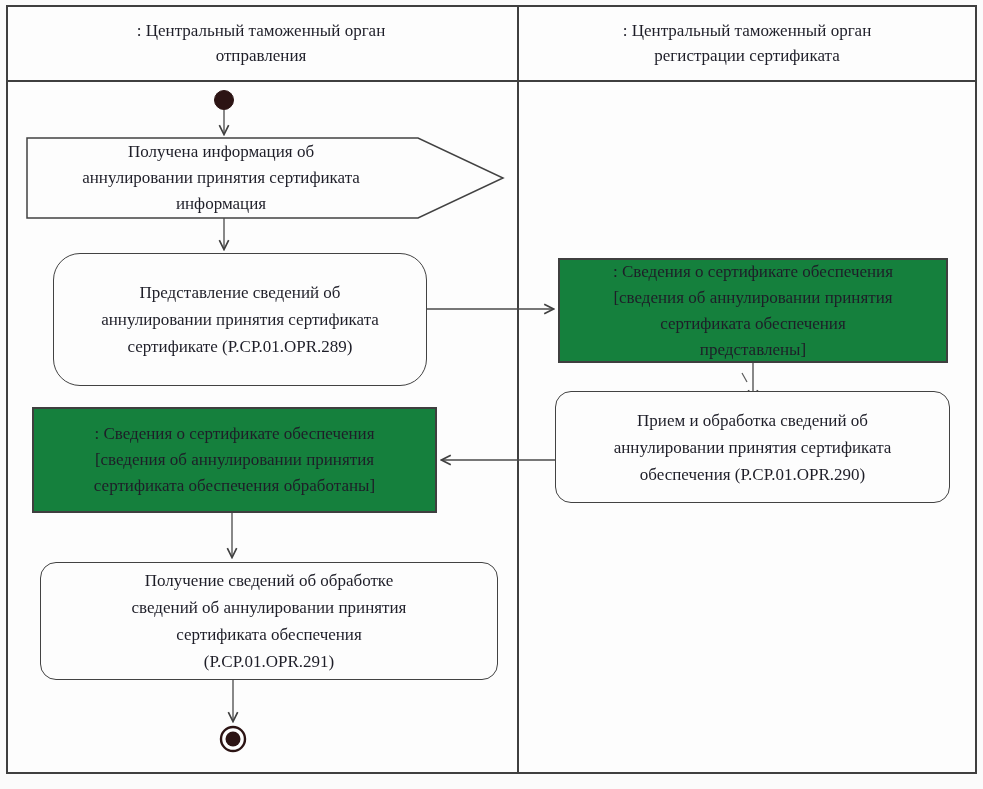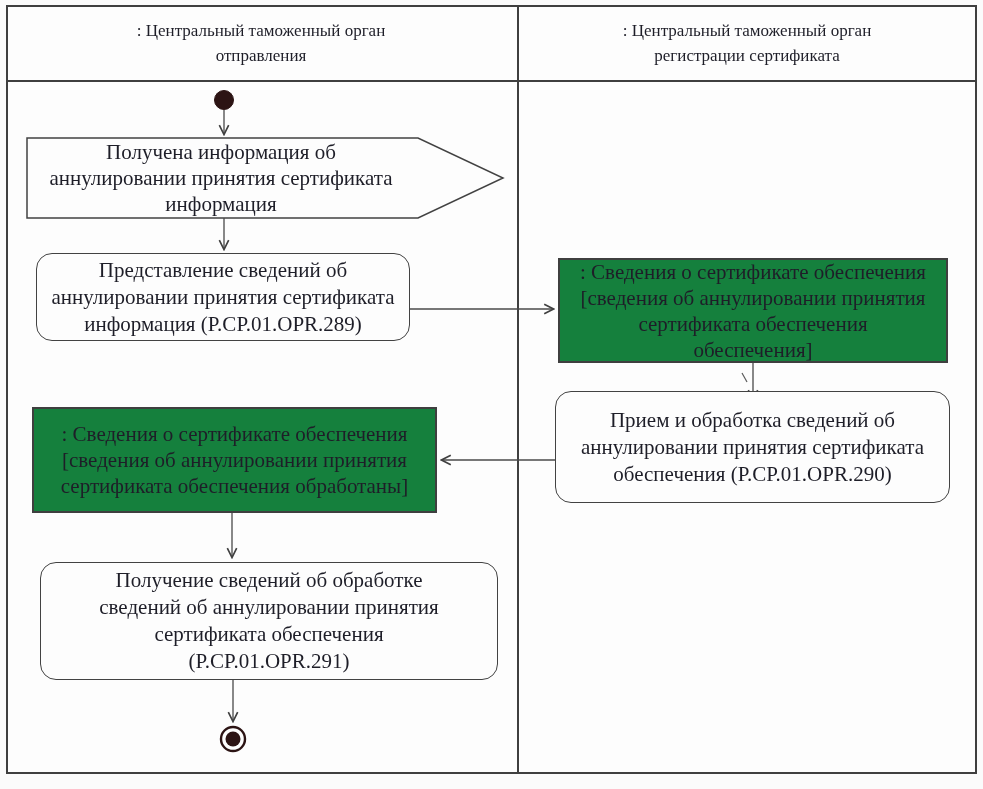--- a/index.html
+++ b/index.html
@@ -12,25 +12,25 @@
   .lane-divider{position:absolute;left:517px;top:5px;width:2px;height:769px;background:#3f3f3f;}
   .header-sep{position:absolute;left:6px;top:80px;width:971px;height:2px;background:#3f3f3f;}
   .lane-header{position:absolute;top:8px;height:70px;display:flex;flex-direction:column;
     align-items:center;justify-content:center;text-align:center;
     font-size:17px;line-height:25px;}
   .lane-header.left{left:8px;width:506px;}
   .lane-header.right{left:521px;width:452px;}
   .shapes{position:absolute;left:0;top:0;z-index:2;}
   .node{position:absolute;box-sizing:border-box;display:flex;flex-direction:column;
     align-items:center;justify-content:center;text-align:center;z-index:3;
-    font-size:21px;line-height:26px;}
+    font-size:17px;line-height:26px;}
   .action{background:#fdfdfd;border:1.4px solid #424242;border-radius:16px;line-height:27px;}
   .object-node{background:#15803d;border:2px solid #3f3f3f;}
   .signal-text{background:transparent;border:none;}
-  #action1{left:36px;top:253px;width:374px;height:88px;}
+  #action1{left:53px;top:253px;width:374px;height:133px;border-radius:27px;}
   #object-right{left:558px;top:258px;width:390px;height:105px;}
   #action2{left:555px;top:391px;width:395px;height:112px;}
   #object-left{left:32px;top:407px;width:405px;height:106px;}
   #action3{left:40px;top:562px;width:458px;height:118px;}
   #signal-label{left:27px;top:139px;width:388px;height:78px;}
 </style>
 </head>
 <body>
 
 <div class="canvas">
@@ -74,28 +74,28 @@
 
   <div class="node signal-text" id="signal-label">
     <div>Получена информация об</div>
     <div>аннулировании принятия сертификата</div>
     <div>информация</div>
   </div>
 
   <div class="node action" id="action1">
     <div>Представление сведений об</div>
     <div>аннулировании принятия сертификата</div>
-    <div>информация (P.CP.01.OPR.289)</div>
+    <div>сертификате (P.CP.01.OPR.289)</div>
   </div>
 
   <div class="node object-node" id="object-right">
     <div>: Сведения о сертификате обеспечения</div>
     <div>[сведения об аннулировании принятия</div>
     <div>сертификата обеспечения</div>
-    <div>обеспечения]</div>
+    <div>представлены]</div>
   </div>
 
   <div class="node action" id="action2">
     <div>Прием и обработка сведений об</div>
     <div>аннулировании принятия сертификата</div>
     <div>обеспечения (P.CP.01.OPR.290)</div>
   </div>
 
   <div class="node object-node" id="object-left">
     <div>: Сведения о сертификате обеспечения</div>

